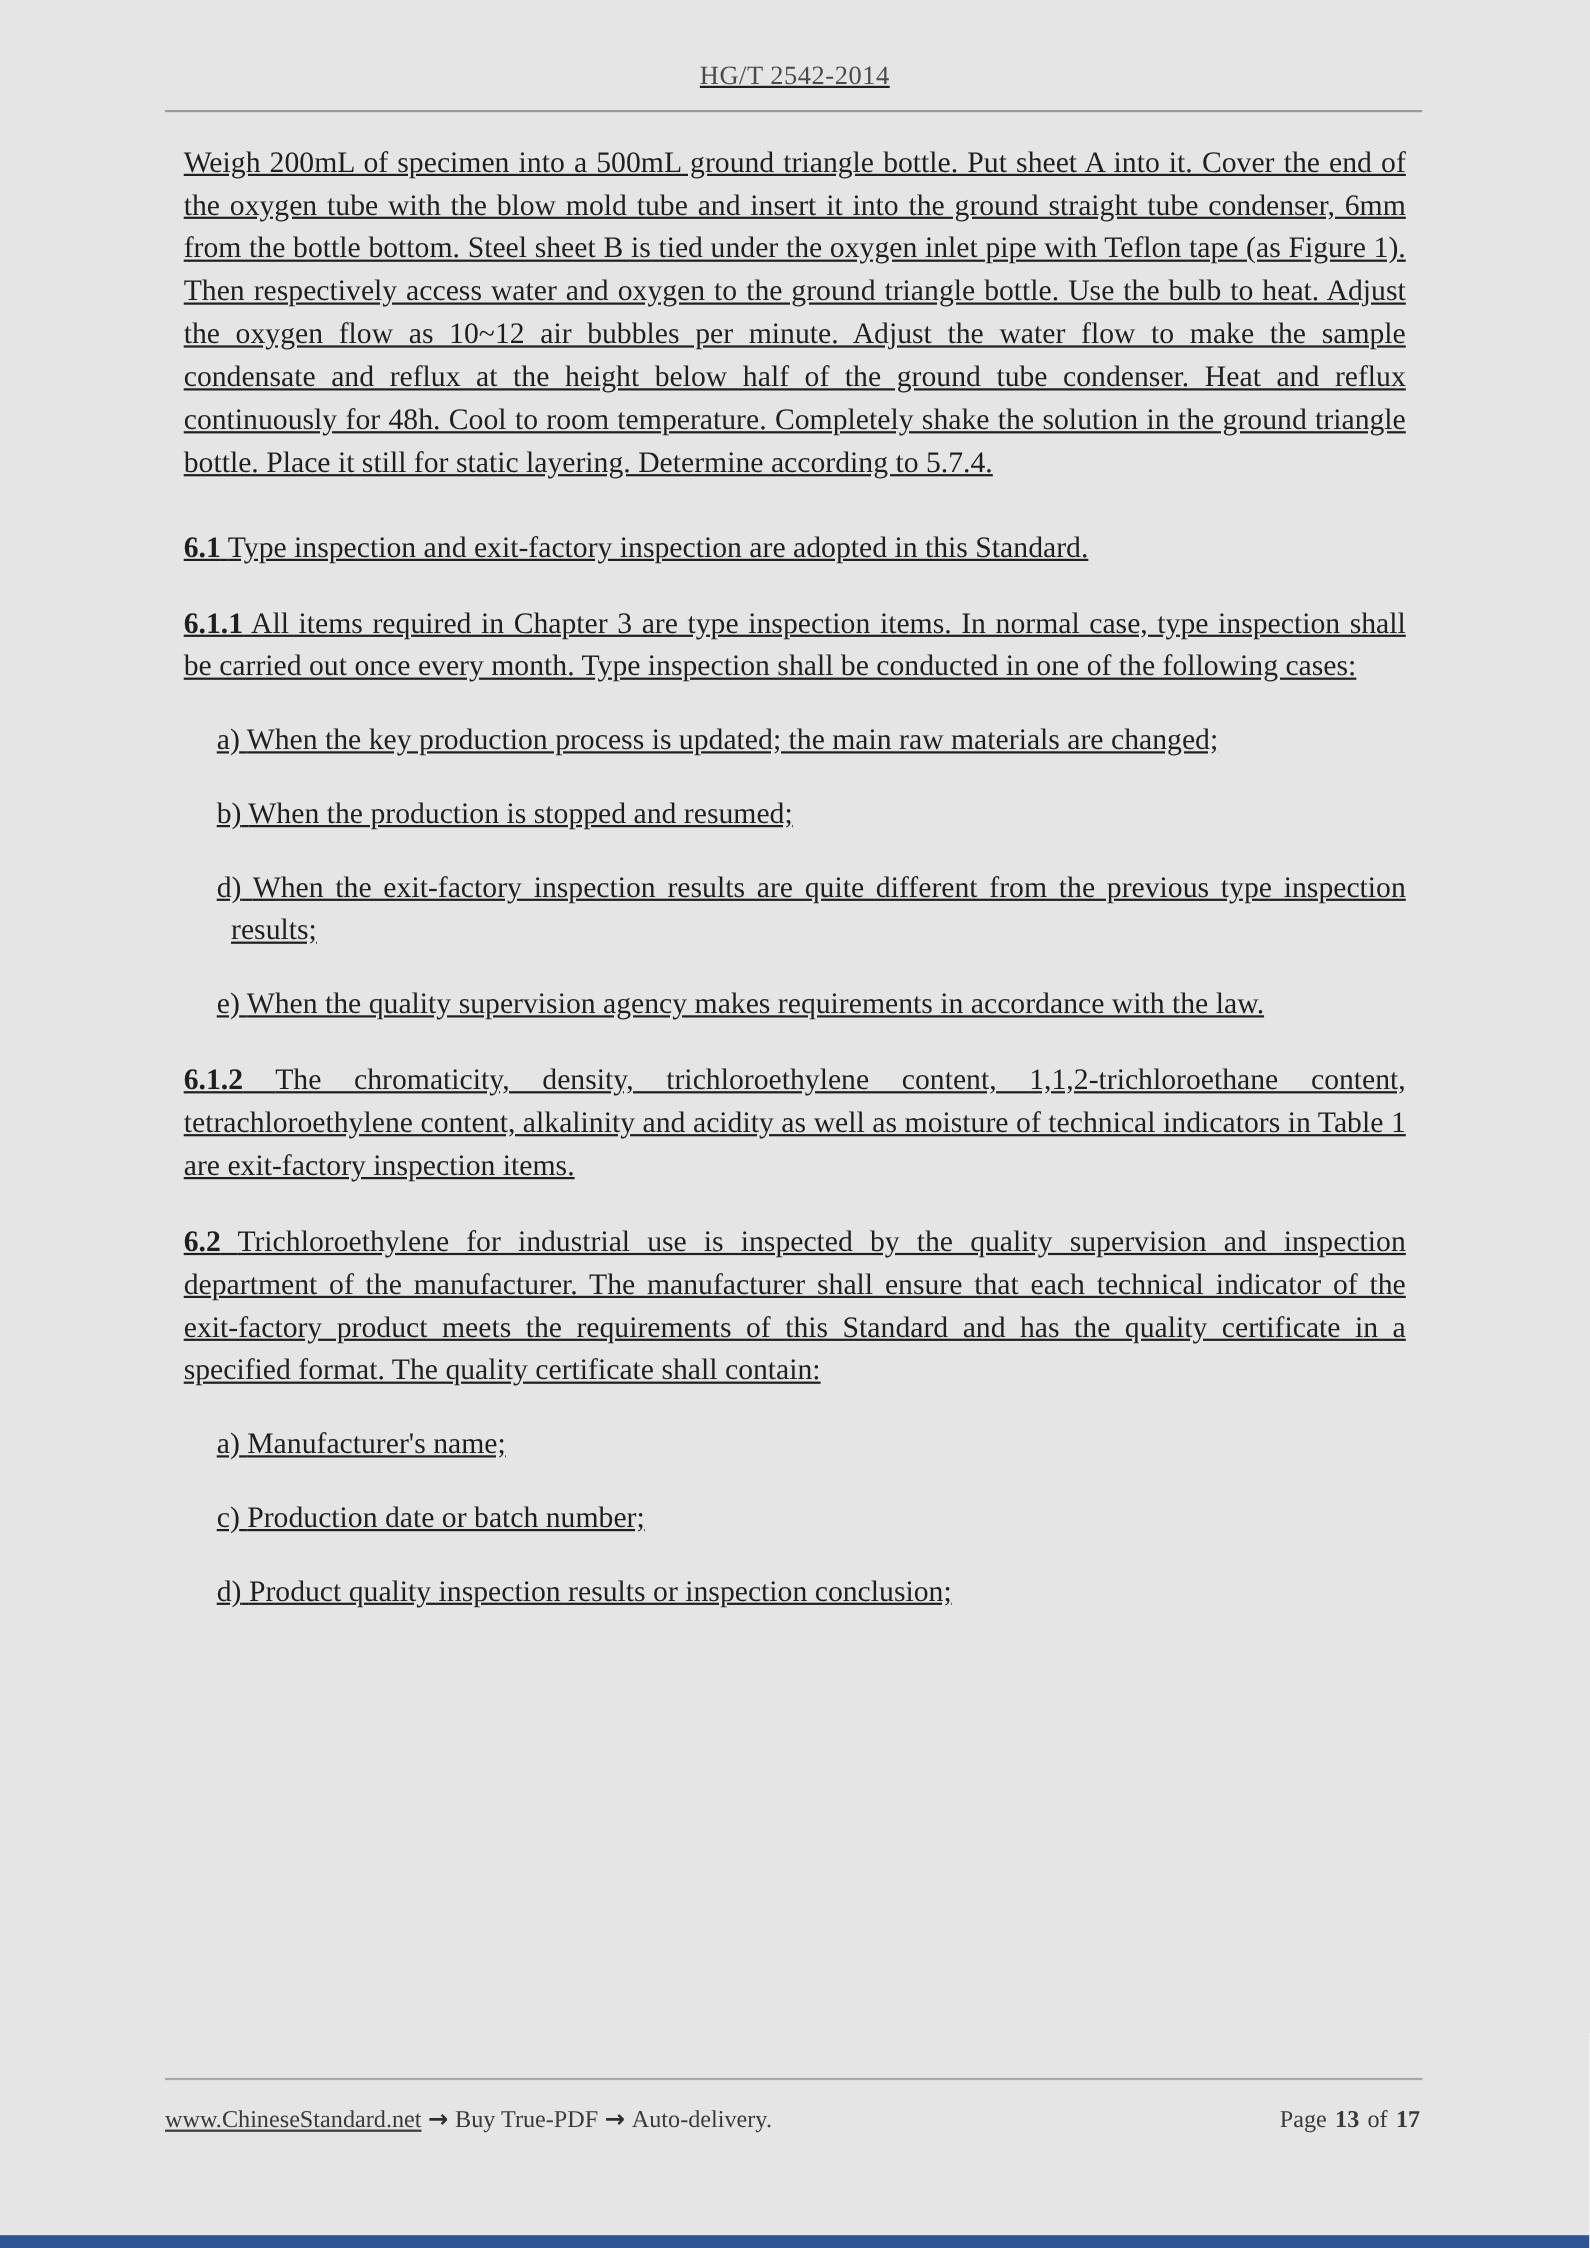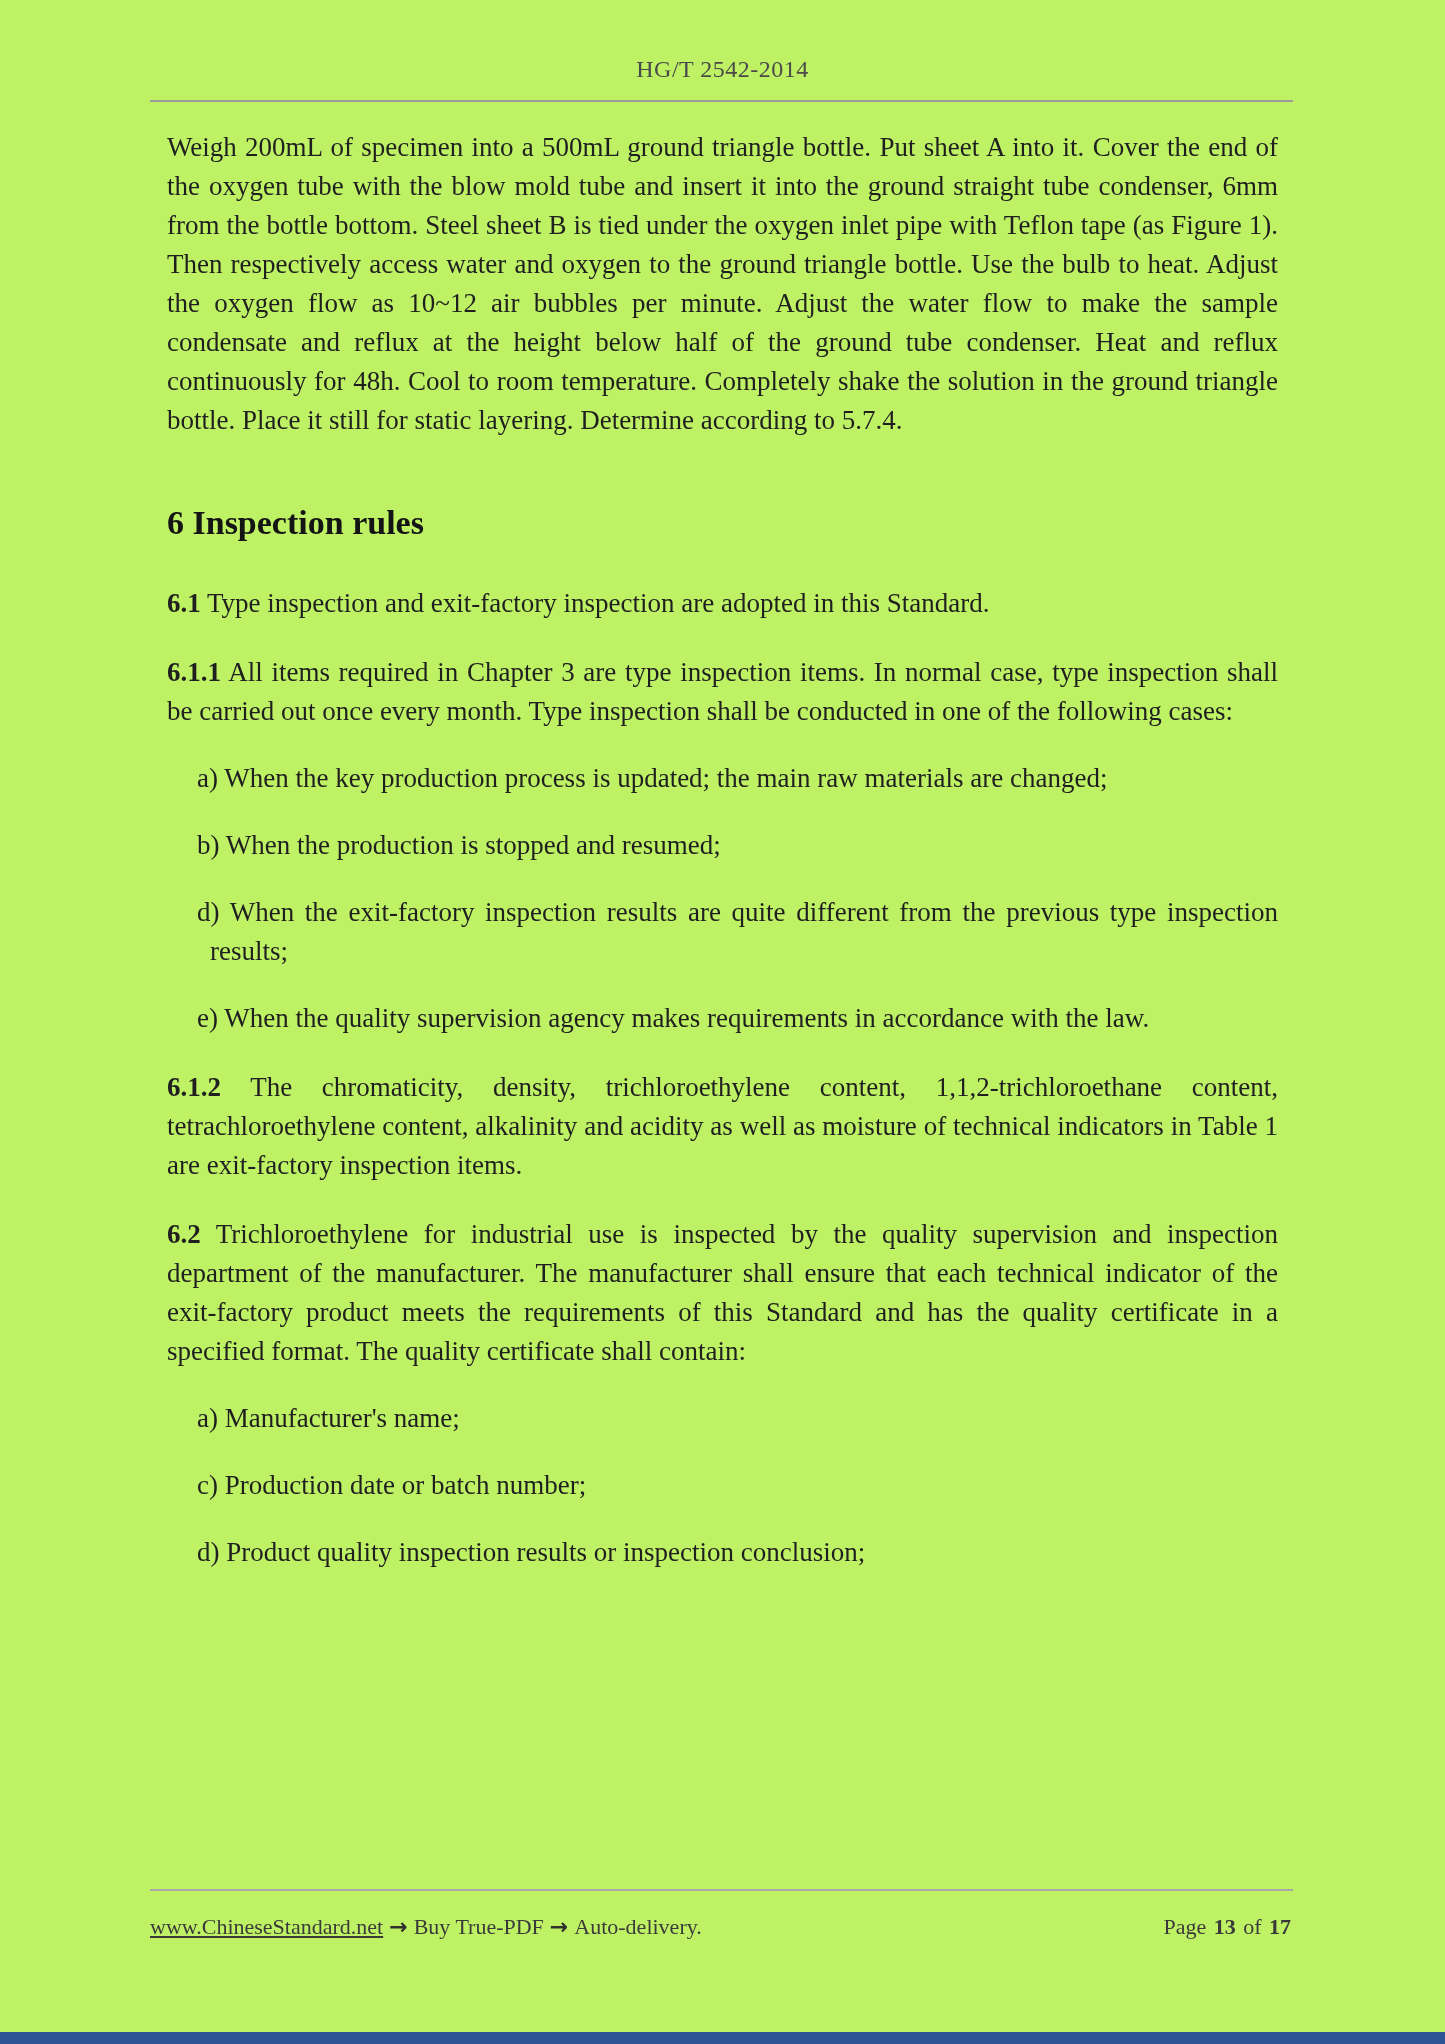--- a/index.html
+++ b/index.html
@@ -2,24 +2,25 @@
 <html><head>
 <meta charset="utf-8">
 <style>
   * { margin: 0; padding: 0; box-sizing: border-box; }
   html, body { background: #ffffff; }
   .page {
     position: relative;
     width: 1445px;
     height: 2044px;
     margin: 0 auto;
-    background: #bef264;
+    background: #e5e5e5;
     overflow: hidden;
     font-family: "Liberation Serif", "DejaVu Serif", serif;
     color: #1f1f1f;
+    text-decoration: underline;
   }
   .page-header {
     padding-top: 54px;
     text-align: center;
     font-size: 24px;
     line-height: 30px;
     color: #4a4a4a;
     letter-spacing: 0.5px;
   }
   .header-rule {
@@ -93,21 +94,20 @@
 
 <div class="page">
 
   <div class="page-header">HG/T 2542-2014</div>
   <div class="header-rule"></div>
 
   <div class="content">
 
     <p class="para intro">Weigh 200mL of specimen into a 500mL ground triangle bottle. Put sheet A into it. Cover the end of the oxygen tube with the blow mold tube and insert it into the ground straight tube condenser, 6mm from the bottle bottom. Steel sheet B is tied under the oxygen inlet pipe with Teflon tape (as Figure 1). Then respectively access water and oxygen to the ground triangle bottle. Use the bulb to heat. Adjust the oxygen flow as 10~12 air bubbles per minute. Adjust the water flow to make the sample condensate and reflux at the height below half of the ground tube condenser. Heat and reflux continuously for 48h. Cool to room temperature. Completely shake the solution in the ground triangle bottle. Place it still for static layering. Determine according to 5.7.4.</p>
 
-    <h1 class="section-heading">6 Inspection rules</h1>
 
     <p class="para clause clause-first"><strong class="num">6.1</strong> <span>Type inspection and exit-factory inspection are adopted in this Standard.</span></p>
 
     <p class="para clause"><strong class="num">6.1.1</strong> <span>All items required in Chapter 3 are type inspection items. In normal case, type inspection shall be carried out once every month. Type inspection shall be conducted in one of the following cases:</span></p>
 
     <div class="list">
       <p class="list-item"><span>a)</span> <span>When the key production process is updated; the main raw materials are changed;</span></p>
       <p class="list-item"><span>b)</span> <span>When the production is stopped and resumed;</span></p>
       <p class="list-item"><span>d)</span> <span>When the exit-factory inspection results are quite different from the previous type inspection results;</span></p>
       <p class="list-item"><span>e)</span> <span>When the quality supervision agency makes requirements in accordance with the law.</span></p>

